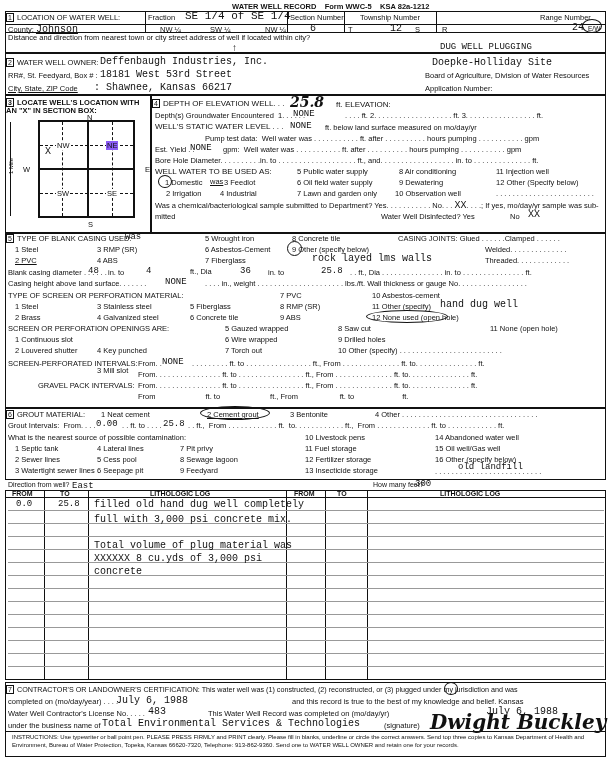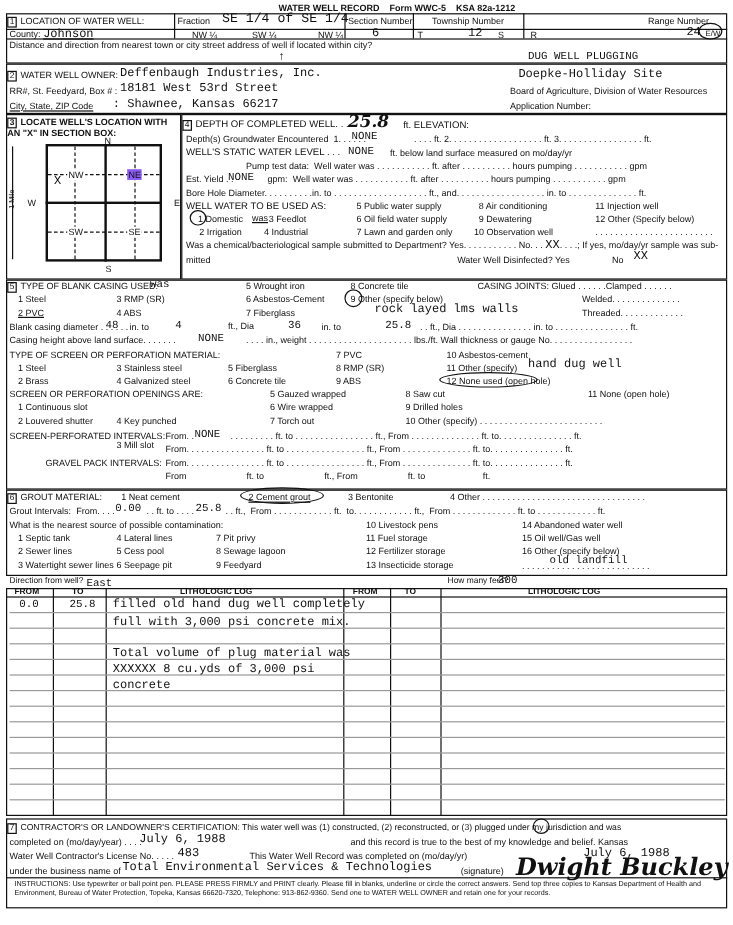--- a/index.html
+++ b/index.html
@@ -77,21 +77,21 @@
 <div class="dash-h" style="left:40px;top:193px;width:93px;"></div>
 <div class="abs" style="left:56px;top:141px;background:#fff;padding:0 1px;">NW</div>
 <div class="abs" style="left:106px;top:141px;background:#8b5cf6;padding:0 1px;">NE</div>
 <div class="abs" style="left:56px;top:189px;background:#fff;padding:0 1px;">SW</div>
 <div class="abs" style="left:106px;top:189px;background:#fff;padding:0 1px;">SE</div>
 <div class="abs mono" style="left:45px;top:146px;">X</div>
 <div class="vline" style="left:10px;top:122px;height:94px;"></div>
 <div class="abs" style="left:3px;top:163px;transform:rotate(-90deg);font-size:6px;">1 Mile</div>
 
 <div class="box" style="left:151px;top:95px;width:455px;height:138px;"></div>
-<div class="abs" style="left:152px;top:99px;font-size:8px;"><span class="secnum">4</span><span>DEPTH OF COMPLETED WELL</span>. . .</div>
+<div class="abs" style="left:152px;top:99px;font-size:8px;"><span class="secnum">4</span><span>DEPTH OF ELEVATION WELL</span>. . .</div>
 <div class="abs hand" style="left:290px;top:94px;font-size:14px;">25.8</div>
 <div class="abs" style="left:336px;top:100px;font-size:8px;">ft. ELEVATION:</div>
 <div class="abs" style="left:155px;top:111px;"><span>Depth(s) Groundwater Encountered</span> &nbsp;1. . . . . .</div>
 <div class="abs mono" style="left:293px;top:109px;font-size:9px;">NONE</div>
 <div class="abs" style="left:345px;top:111px;">. . . . ft. 2. . . . . . . . . . . . . . . . . . . ft. 3. . . . . . . . . . . . . . . . . ft.</div>
 <div class="abs" style="left:155px;top:122px;font-size:8px;"><span>WELL'S STATIC WATER LEVEL</span> . . .</div>
 <div class="abs mono" style="left:290px;top:121px;font-size:9px;">NONE</div>
 <div class="abs" style="left:325px;top:123px;">ft. below land surface measured on mo/day/yr</div>
 <div class="abs" style="left:205px;top:134px;"><span>Pump test data:</span> &nbsp;<span>Well water was</span> . . . . . . . . . . . <span>ft. after</span> . . . . . . . . . . <span>hours pumping</span> . . . . . . . . . . . <span>gpm</span></div>
 <div class="abs" style="left:155px;top:145px;"><span>Est. Yield</span> . .</div>

